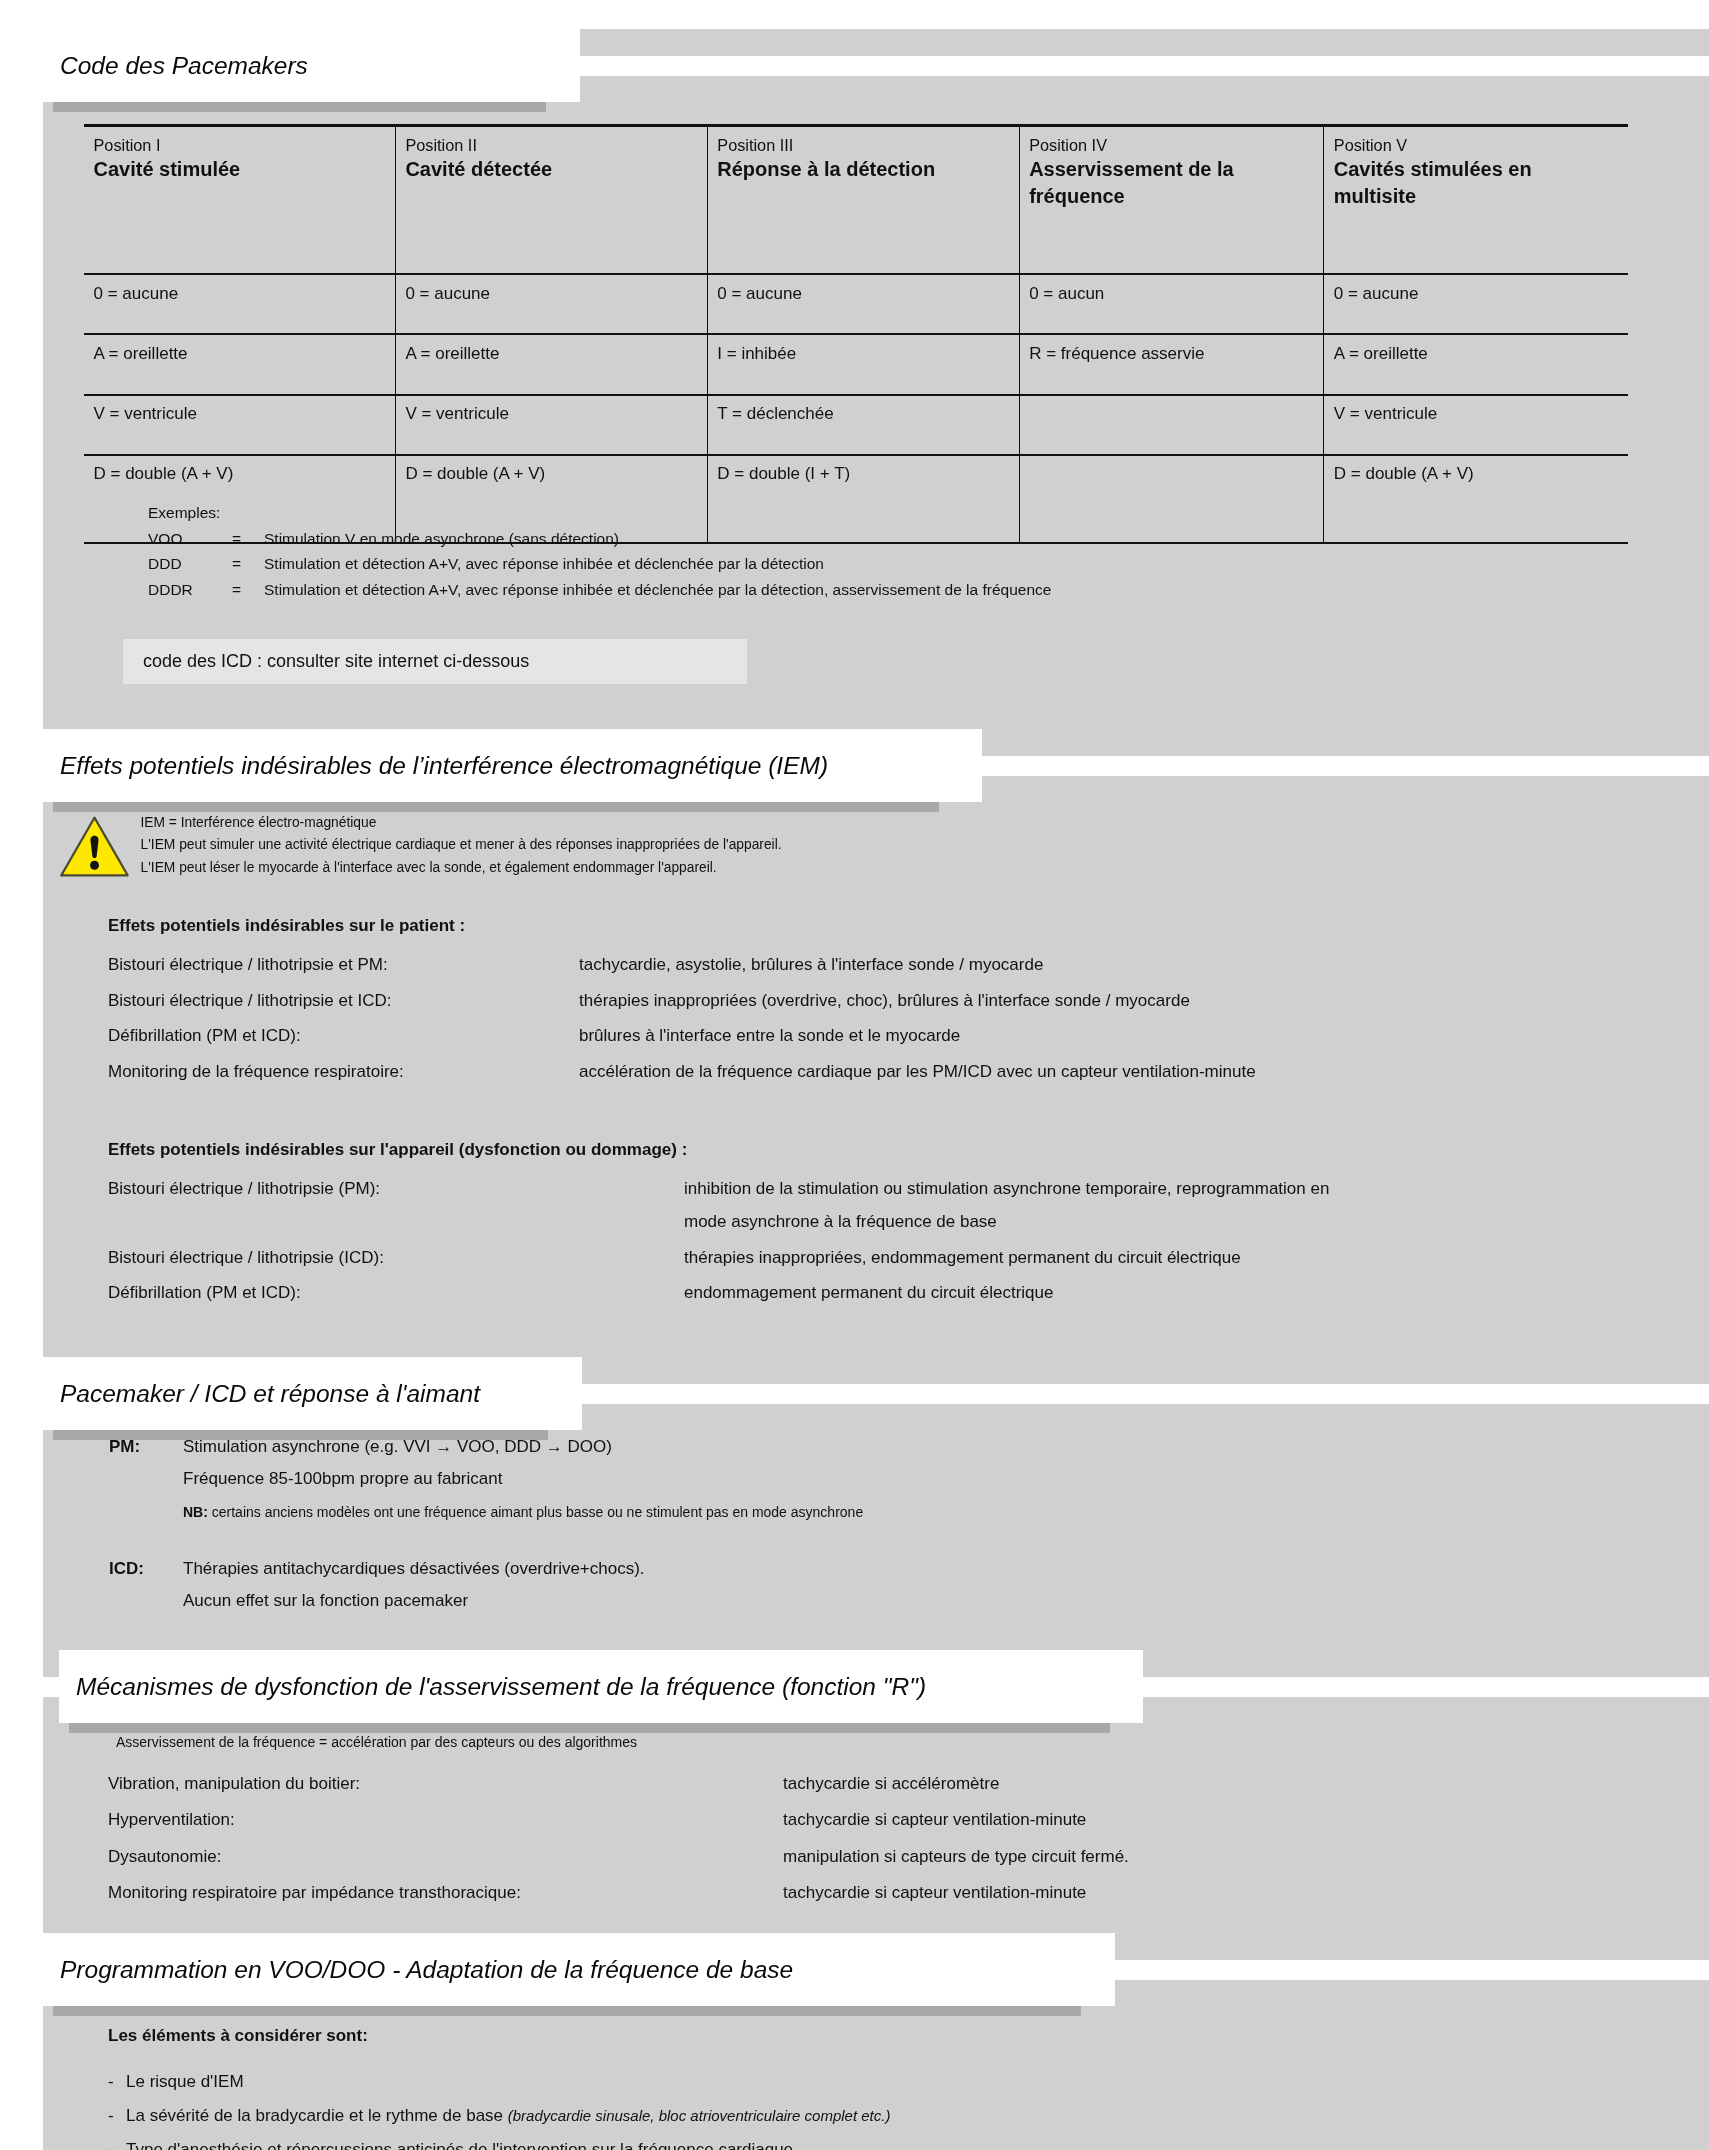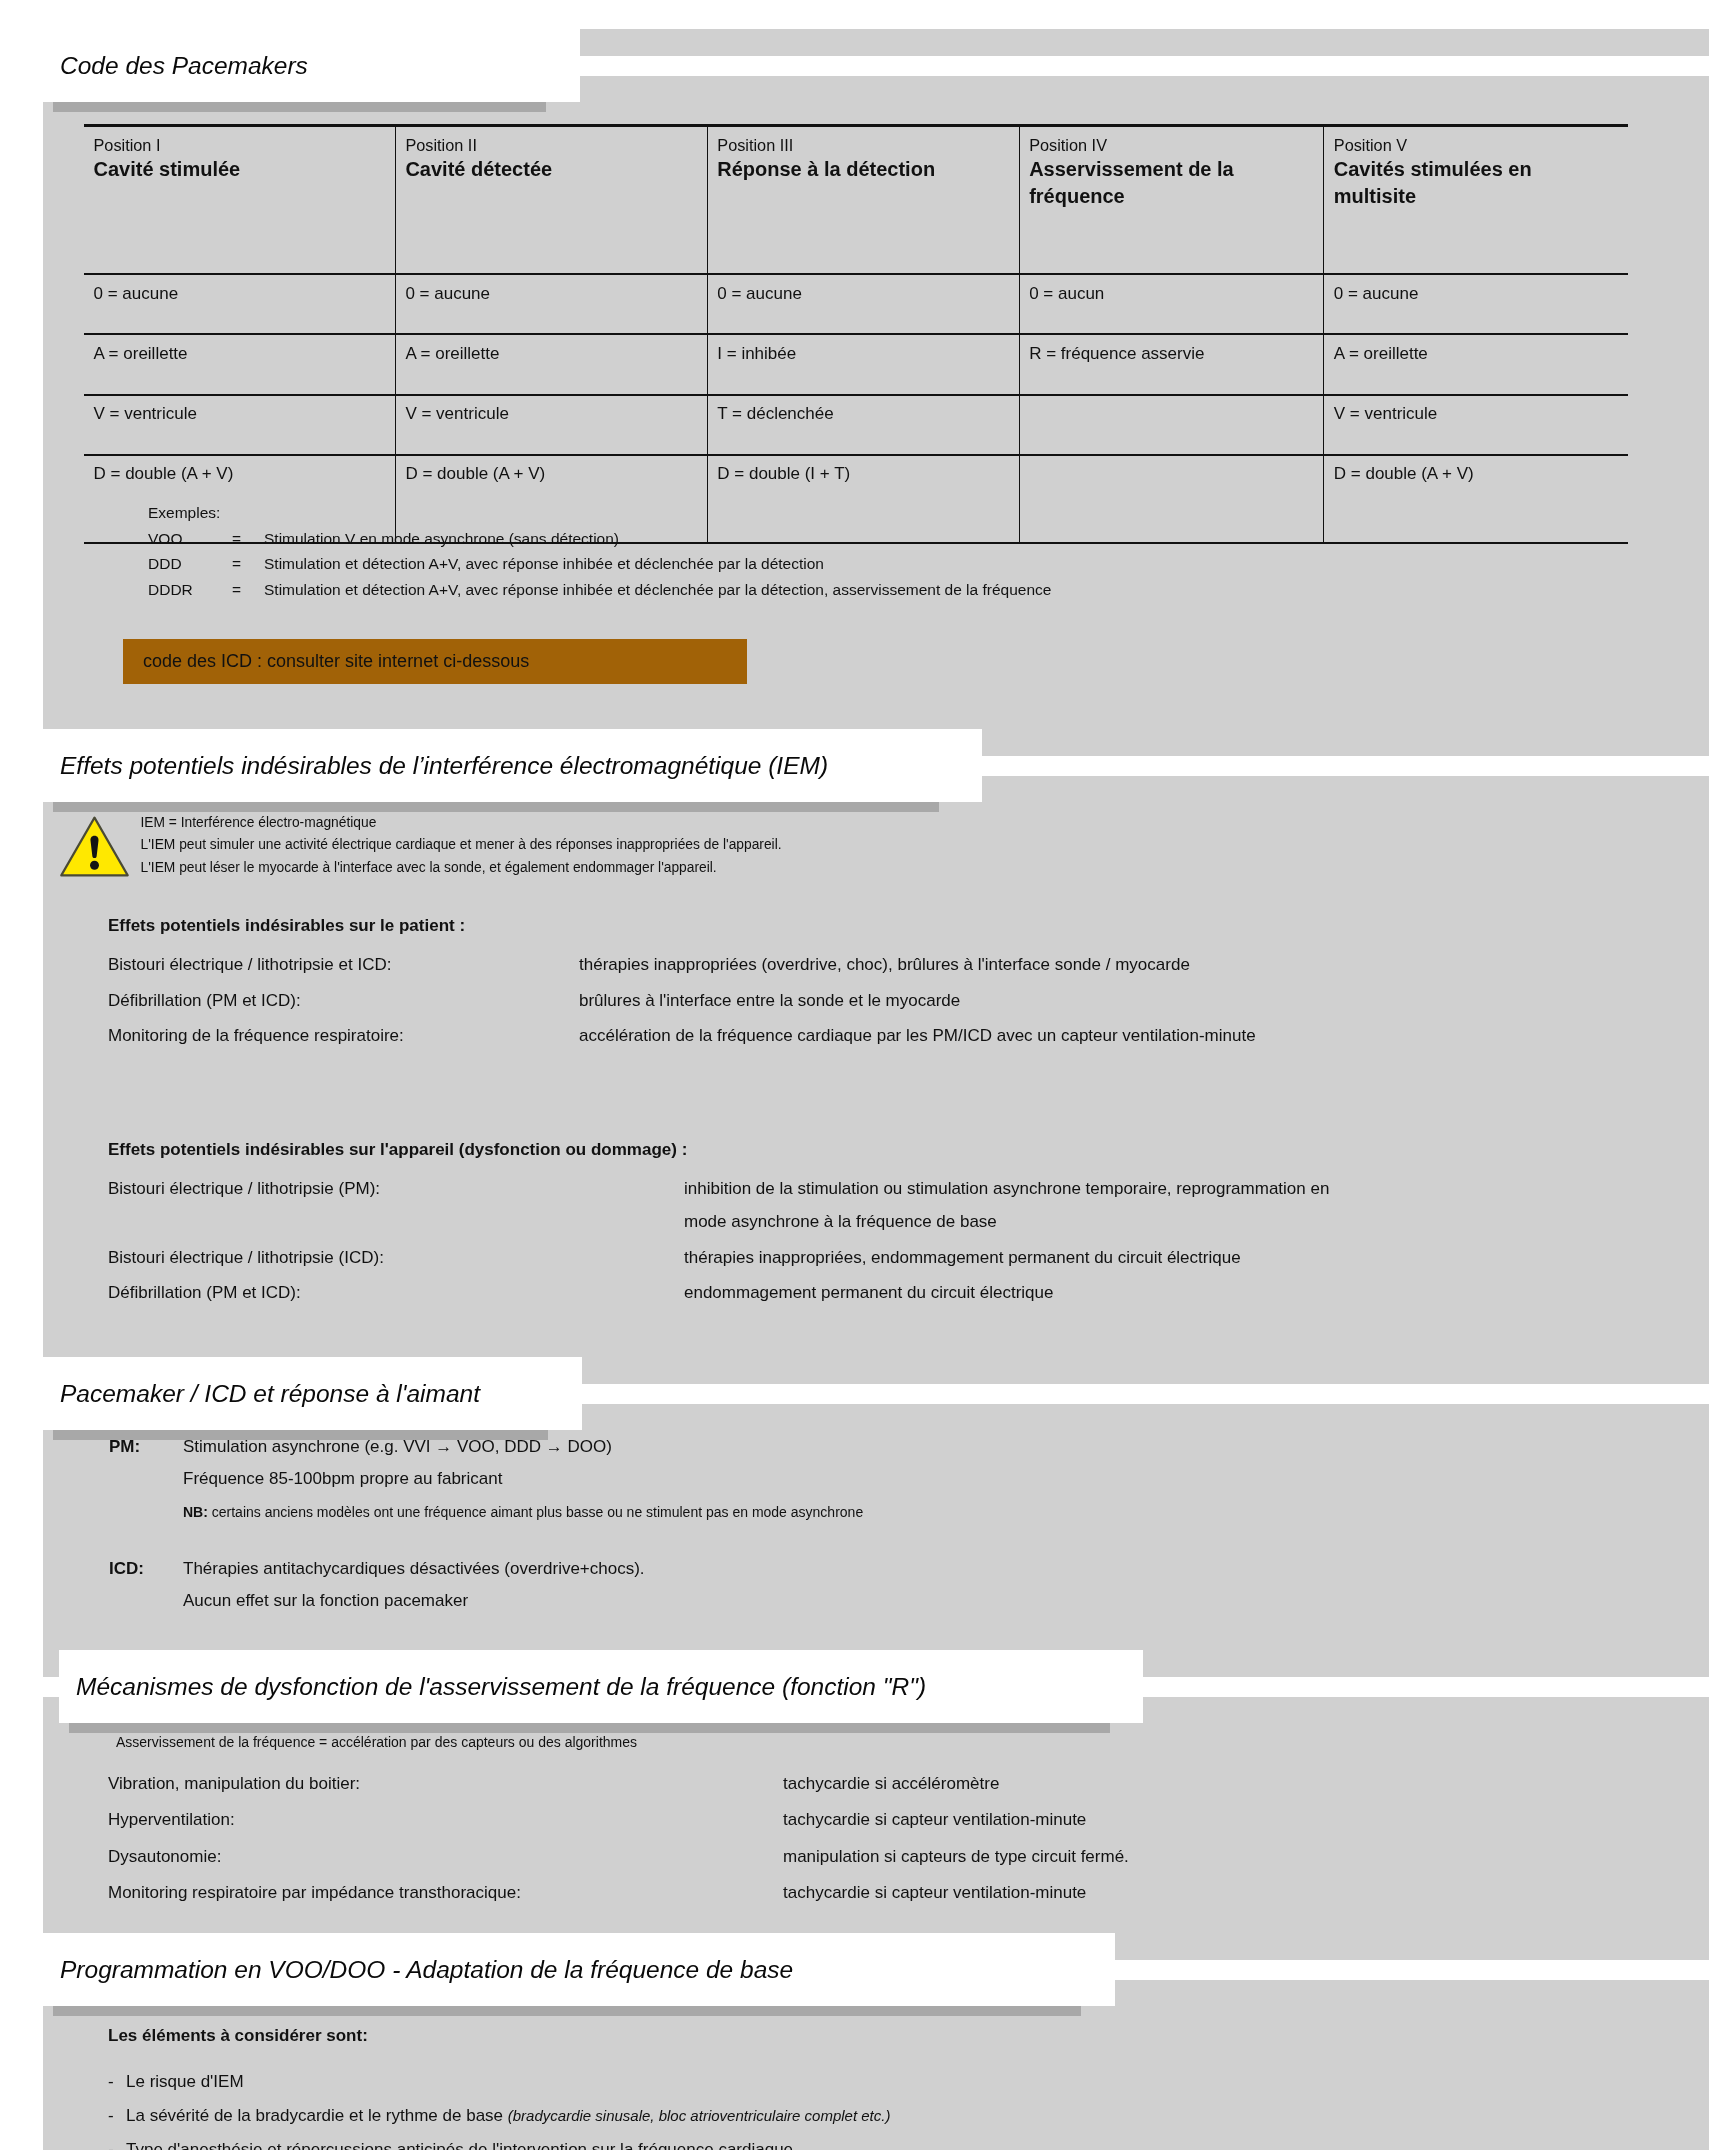--- a/index.html
+++ b/index.html
@@ -123,21 +123,21 @@
   .examples .ex-row { display: flex; margin-bottom: 7.7px; }
   .examples .ex-code { width: 84px; flex: none; }
   .examples .ex-eq   { width: 32px;  flex: none; }
 
   .icdbox {
     position: absolute;
     left: 123px;
     top: 639px;
     width: 624px;
     height: 45px;
-    background: #a16207;
+    background: #e5e5e5;
     display: flex;
     align-items: center;
   }
   .icdbox span {
     padding-left: 20px;
     font-size: 18px;
     color: #111;
   }
 
   
@@ -277,20 +277,24 @@
     <div class="warn-text">
       <div>IEM = Interférence électro-magnétique</div>
       <div>L'IEM peut simuler une activité électrique cardiaque et mener à des réponses inappropriées de l'appareil.</div>
       <div>L'IEM peut léser le myocarde à l'interface avec la sonde, et également endommager l'appareil.</div>
     </div>
   </div>
 
   <div class="block" style="left:108px; top:916px; font-size:17px;">
     <div class="h-bold" style="margin-bottom:19px;">Effets potentiels indésirables sur le patient :</div>
     <div class="row" style="margin-bottom:15.5px;">
+      <div class="lab" style="width:471px;">Bistouri électrique / lithotripsie et PM:</div>
+      <div class="val">tachycardie, asystolie, brûlures à l'interface sonde / myocarde</div>
+    </div>
+    <div class="row" style="margin-bottom:15.5px;">
       <div class="lab" style="width:471px;">Bistouri électrique / lithotripsie et ICD:</div>
       <div class="val">thérapies inappropriées (overdrive, choc), brûlures à l'interface sonde / myocarde</div>
     </div>
     <div class="row" style="margin-bottom:15.5px;">
       <div class="lab" style="width:471px;">Défibrillation (PM et ICD):</div>
       <div class="val">brûlures à l'interface entre la sonde et le myocarde</div>
     </div>
     <div class="row">
       <div class="lab" style="width:471px;">Monitoring de la fréquence respiratoire:</div>
       <div class="val">accélération de la fréquence cardiaque par les PM/ICD avec un capteur ventilation-minute</div>

